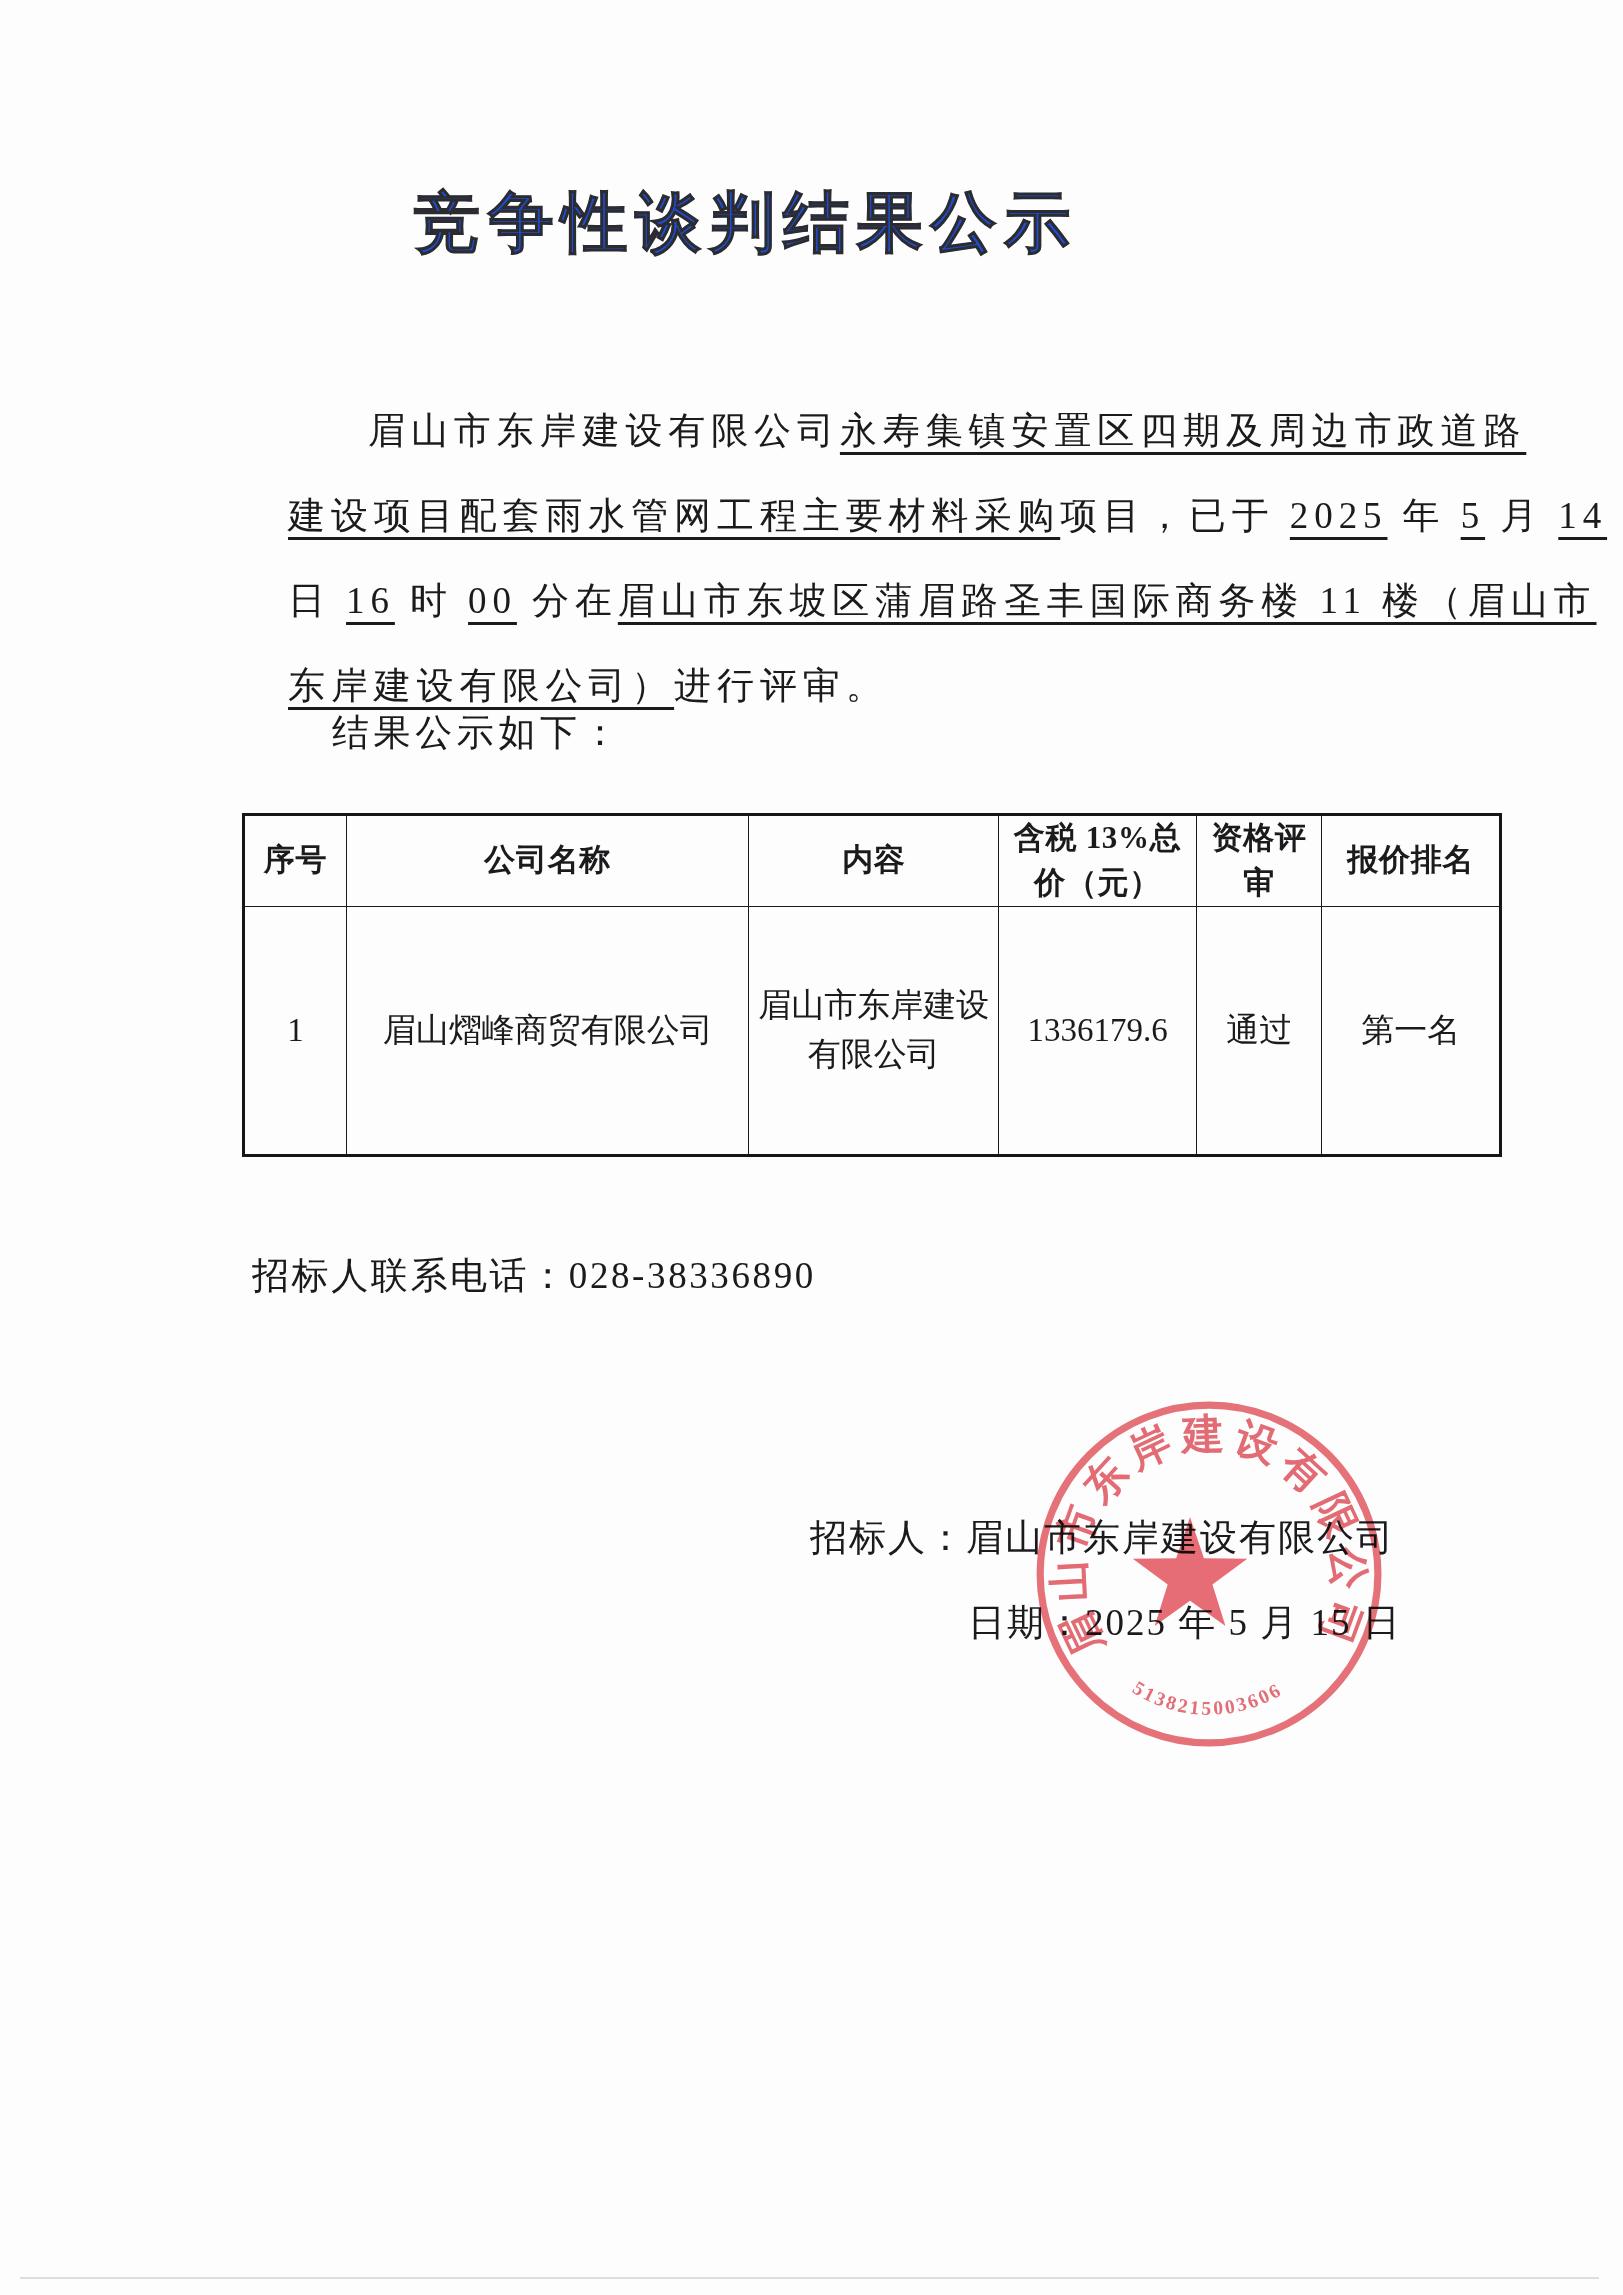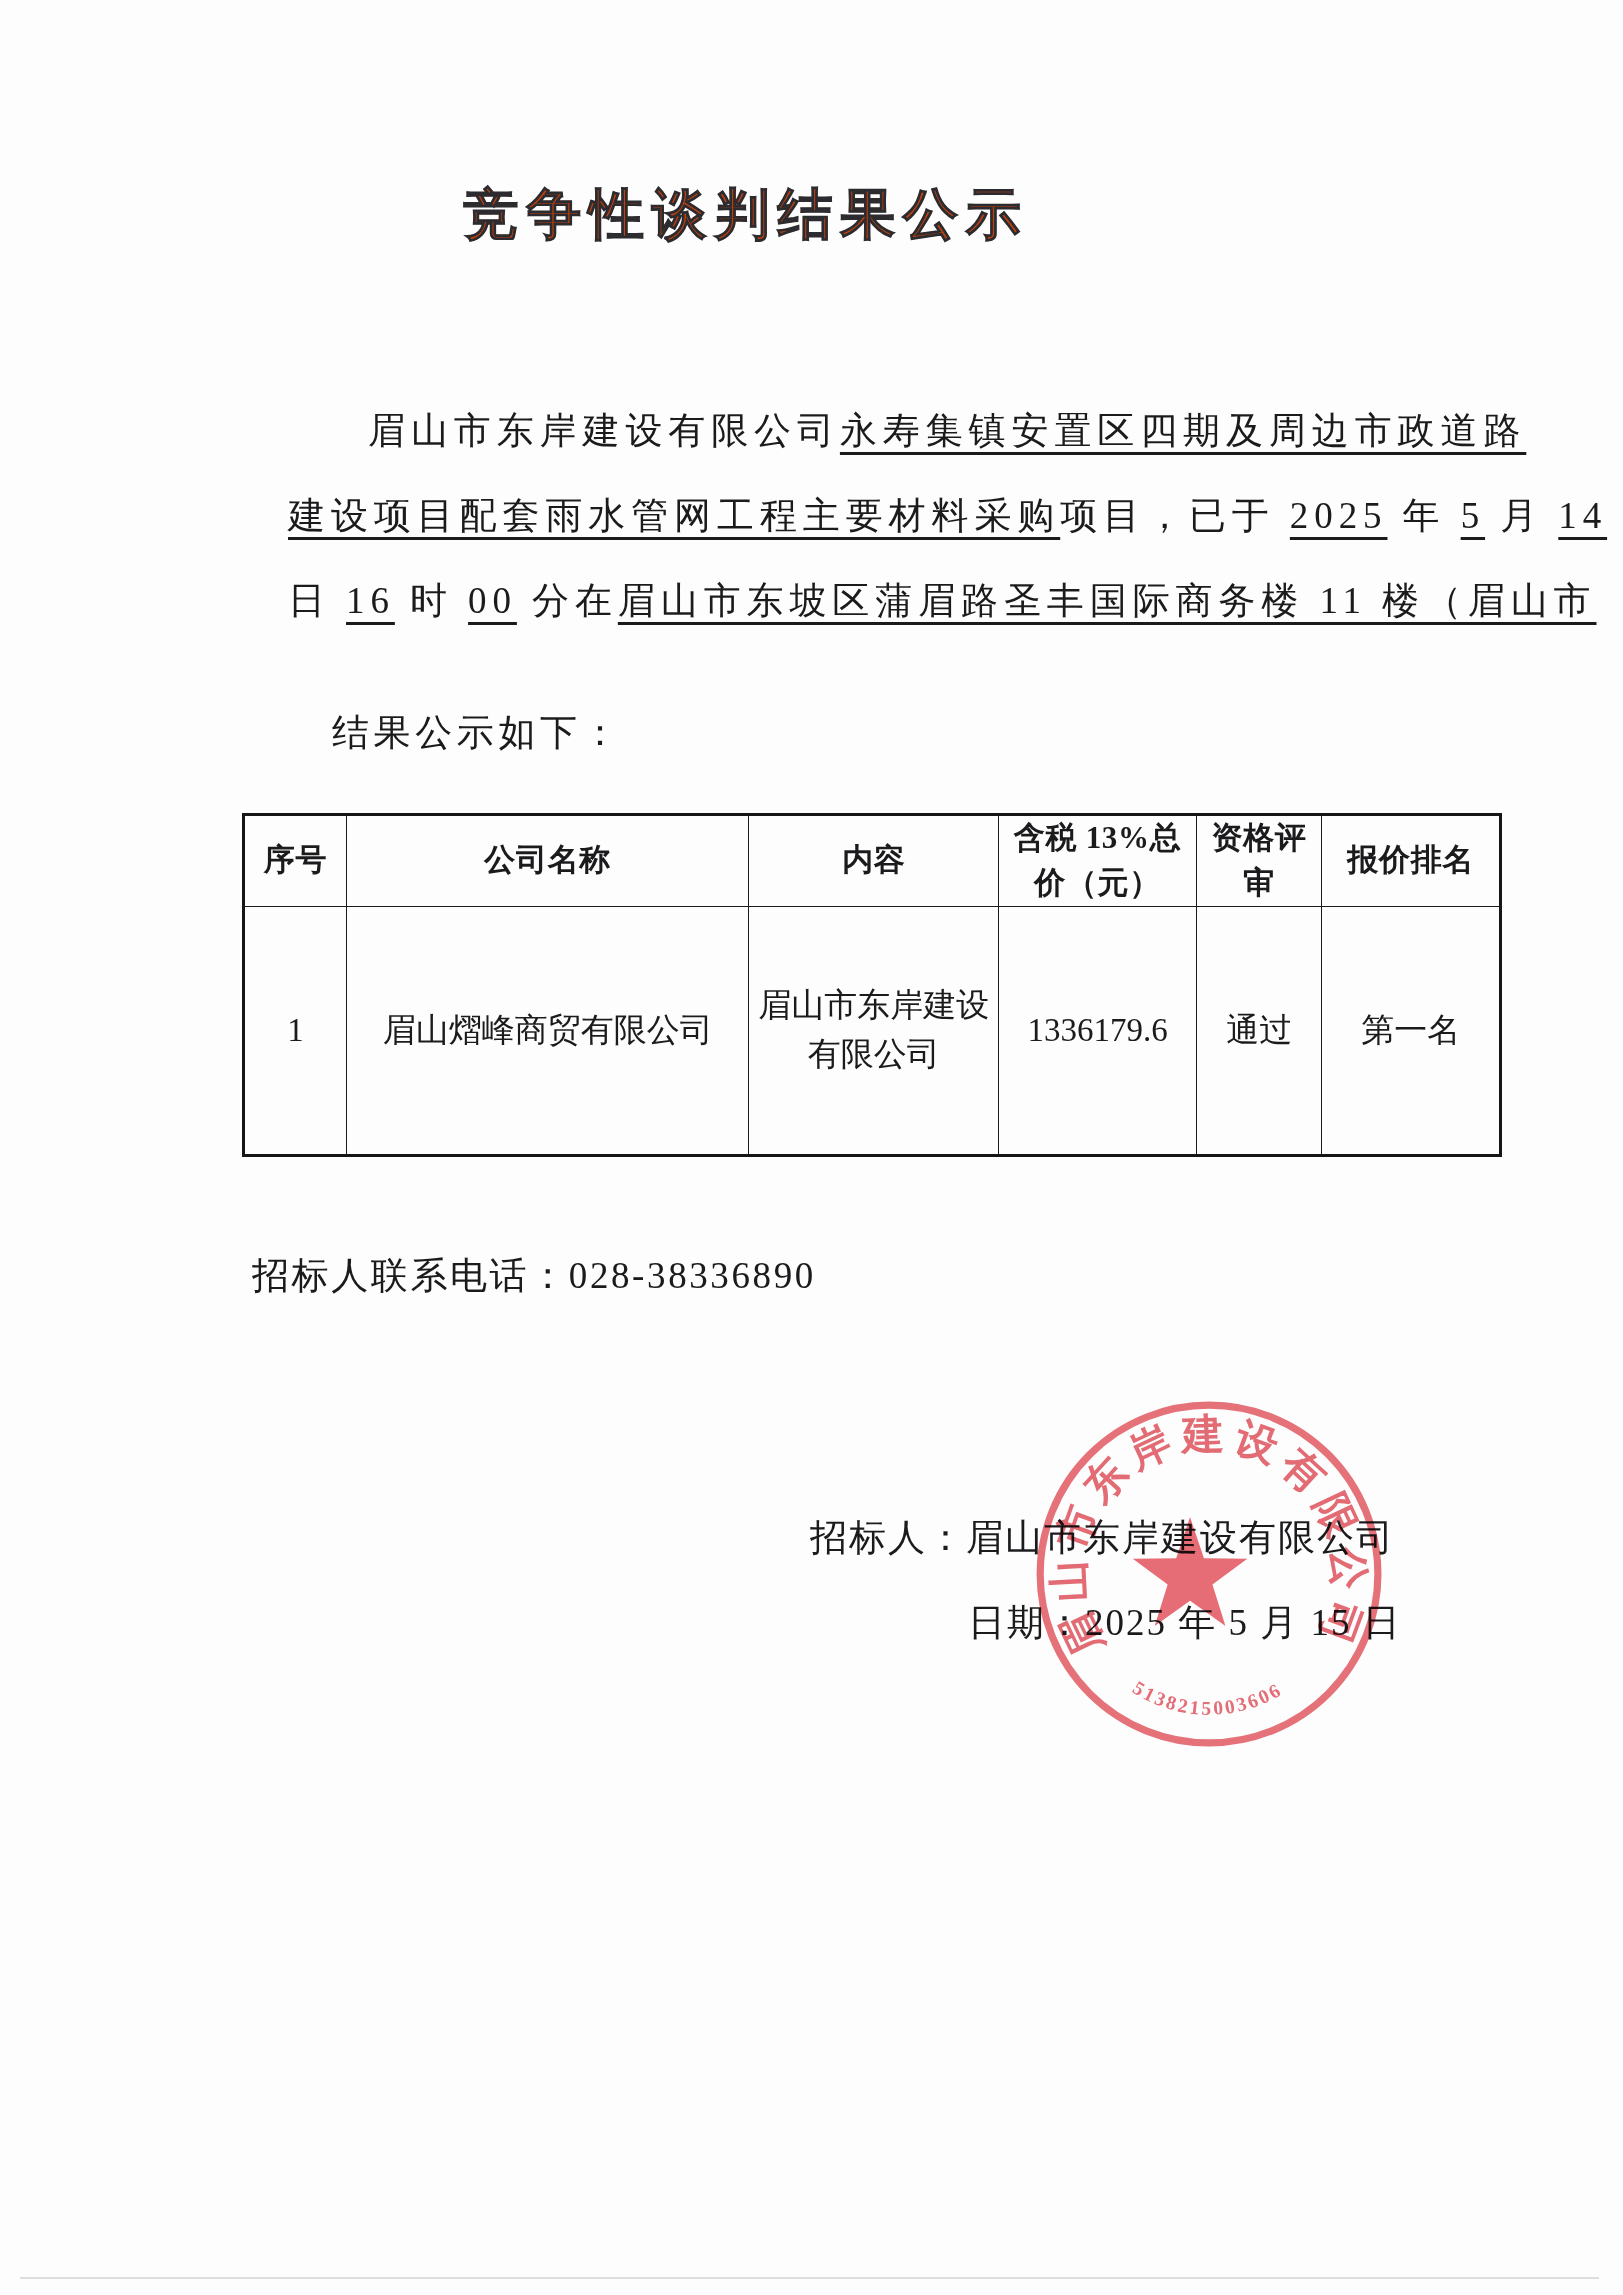--- a/index.html
+++ b/index.html
@@ -9,23 +9,23 @@
     position:relative;
     font-family:"Liberation Serif","DejaVu Serif",serif;
     color:#1b1b1d;
     overflow:hidden;
   }
   .title {
     position:absolute; top:178px; left:0; width:1492px;
     text-align:center;
     font-family:"Liberation Sans","DejaVu Sans",sans-serif;
     font-weight:bold;
-    font-size:55px;
+    font-size:66px;
     letter-spacing:7.8px;
-    color:#c2410c;
+    color:#1d4ed8;
     -webkit-text-stroke:1px #2c2c30;
   }
   .para {
     position:absolute; top:388px; left:252px; width:1164px;
     font-size:37px; line-height:85px; letter-spacing:5.9px;margin-left:36px;
   }
   .para-line { white-space:nowrap; }
   .para-line.indent { text-indent:80px; }
   .u {
     text-decoration:underline;
@@ -87,20 +87,21 @@
 </style>
 </head>
 <body>
 
 <div class="title">竞争性谈判结果公示</div>
 
 <div class="para" id="para">
     <div class="para-line indent"><span>眉山市东岸建设有限公司</span><span class="u">永寿集镇安置区四期及周边市政道路</span></div>
     <div class="para-line"><span class="u">建设项目配套雨水管网工程主要材料采购</span><span>项目，已于 </span><span class="u">2025</span><span> 年 </span><span class="u">5</span><span> 月 </span><span class="u">14</span></div>
     <div class="para-line"><span>日 </span><span class="u">16</span><span> 时 </span><span class="u">00</span><span> 分在</span><span class="u">眉山市东坡区蒲眉路圣丰国际商务楼 11 楼（眉山市</span></div>
+    <div class="para-line"><span class="u">东岸建设有限公司）</span><span>进行评审。</span></div>
   </div>
 
 <div class="results-label">结果公示如下：</div>
 
 <table class="results">
   <colgroup>
     <col class="w1">
       <col class="w2">
       <col class="w3">
     <col class="w4">

